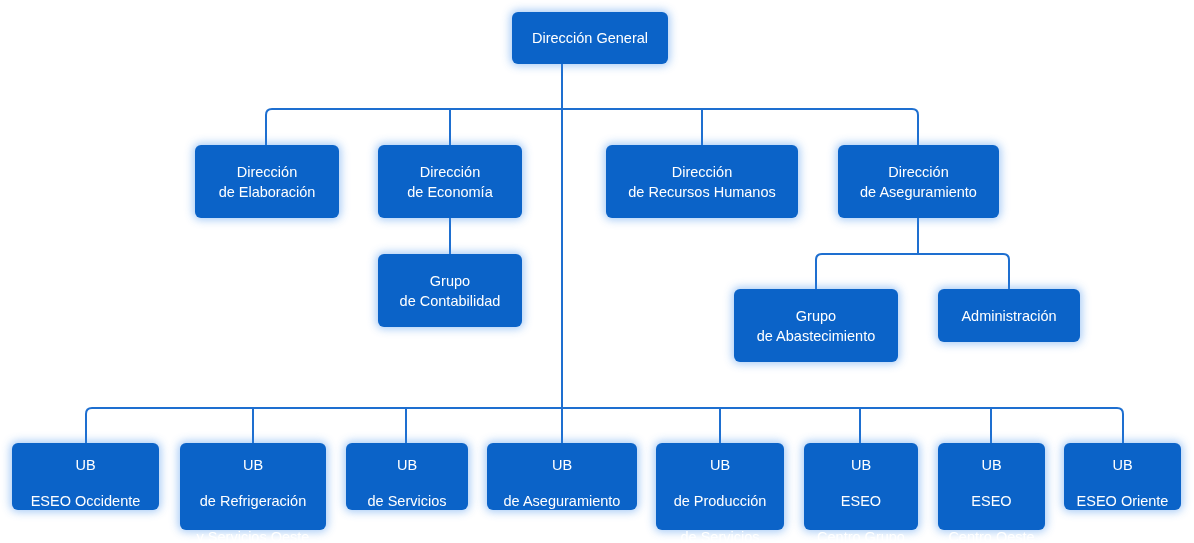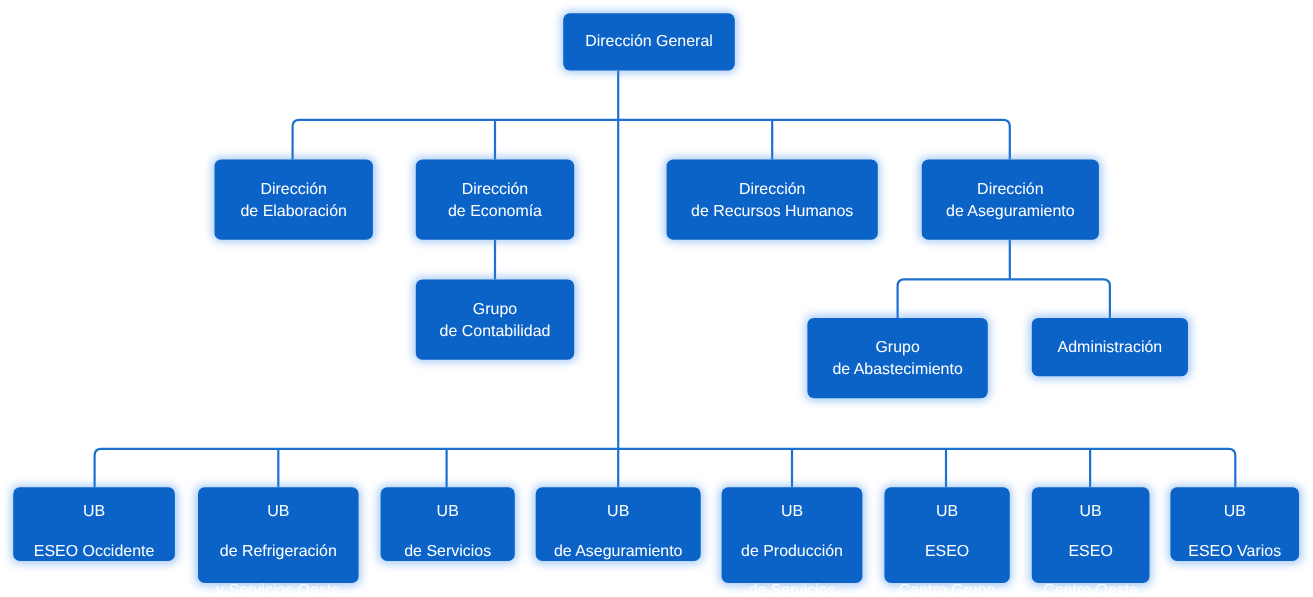--- a/index.html
+++ b/index.html
@@ -105,15 +105,15 @@
     <span>ESEO</span>
     <span>Centro Grupo</span>
   </div>
   <div class="node top" style="left: 938px; top: 443px; width: 107px; height: 87px; background: rgb(11, 99, 200); color: rgb(255, 255, 255);">
     <span>UB</span>
     <span>ESEO</span>
     <span>Centro Oeste</span>
   </div>
   <div class="node top" style="left: 1064px; top: 443px; width: 117px; height: 67px; background: rgb(11, 99, 200); color: rgb(255, 255, 255);">
     <span>UB</span>
-    <span>ESEO Varios</span>
+    <span>ESEO Oriente</span>
   </div>
 </div>
 
 </body></html>

